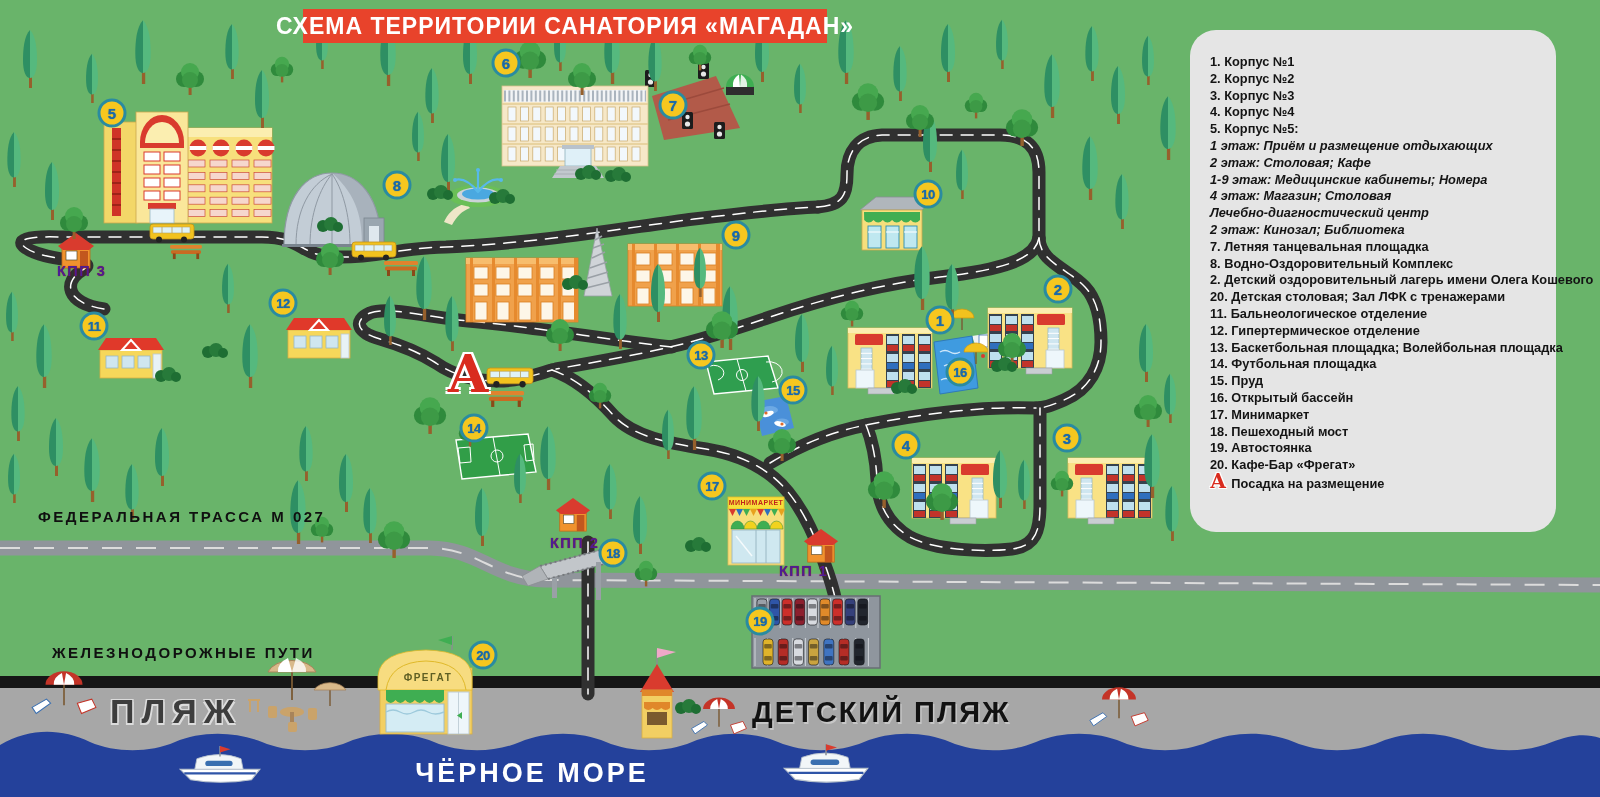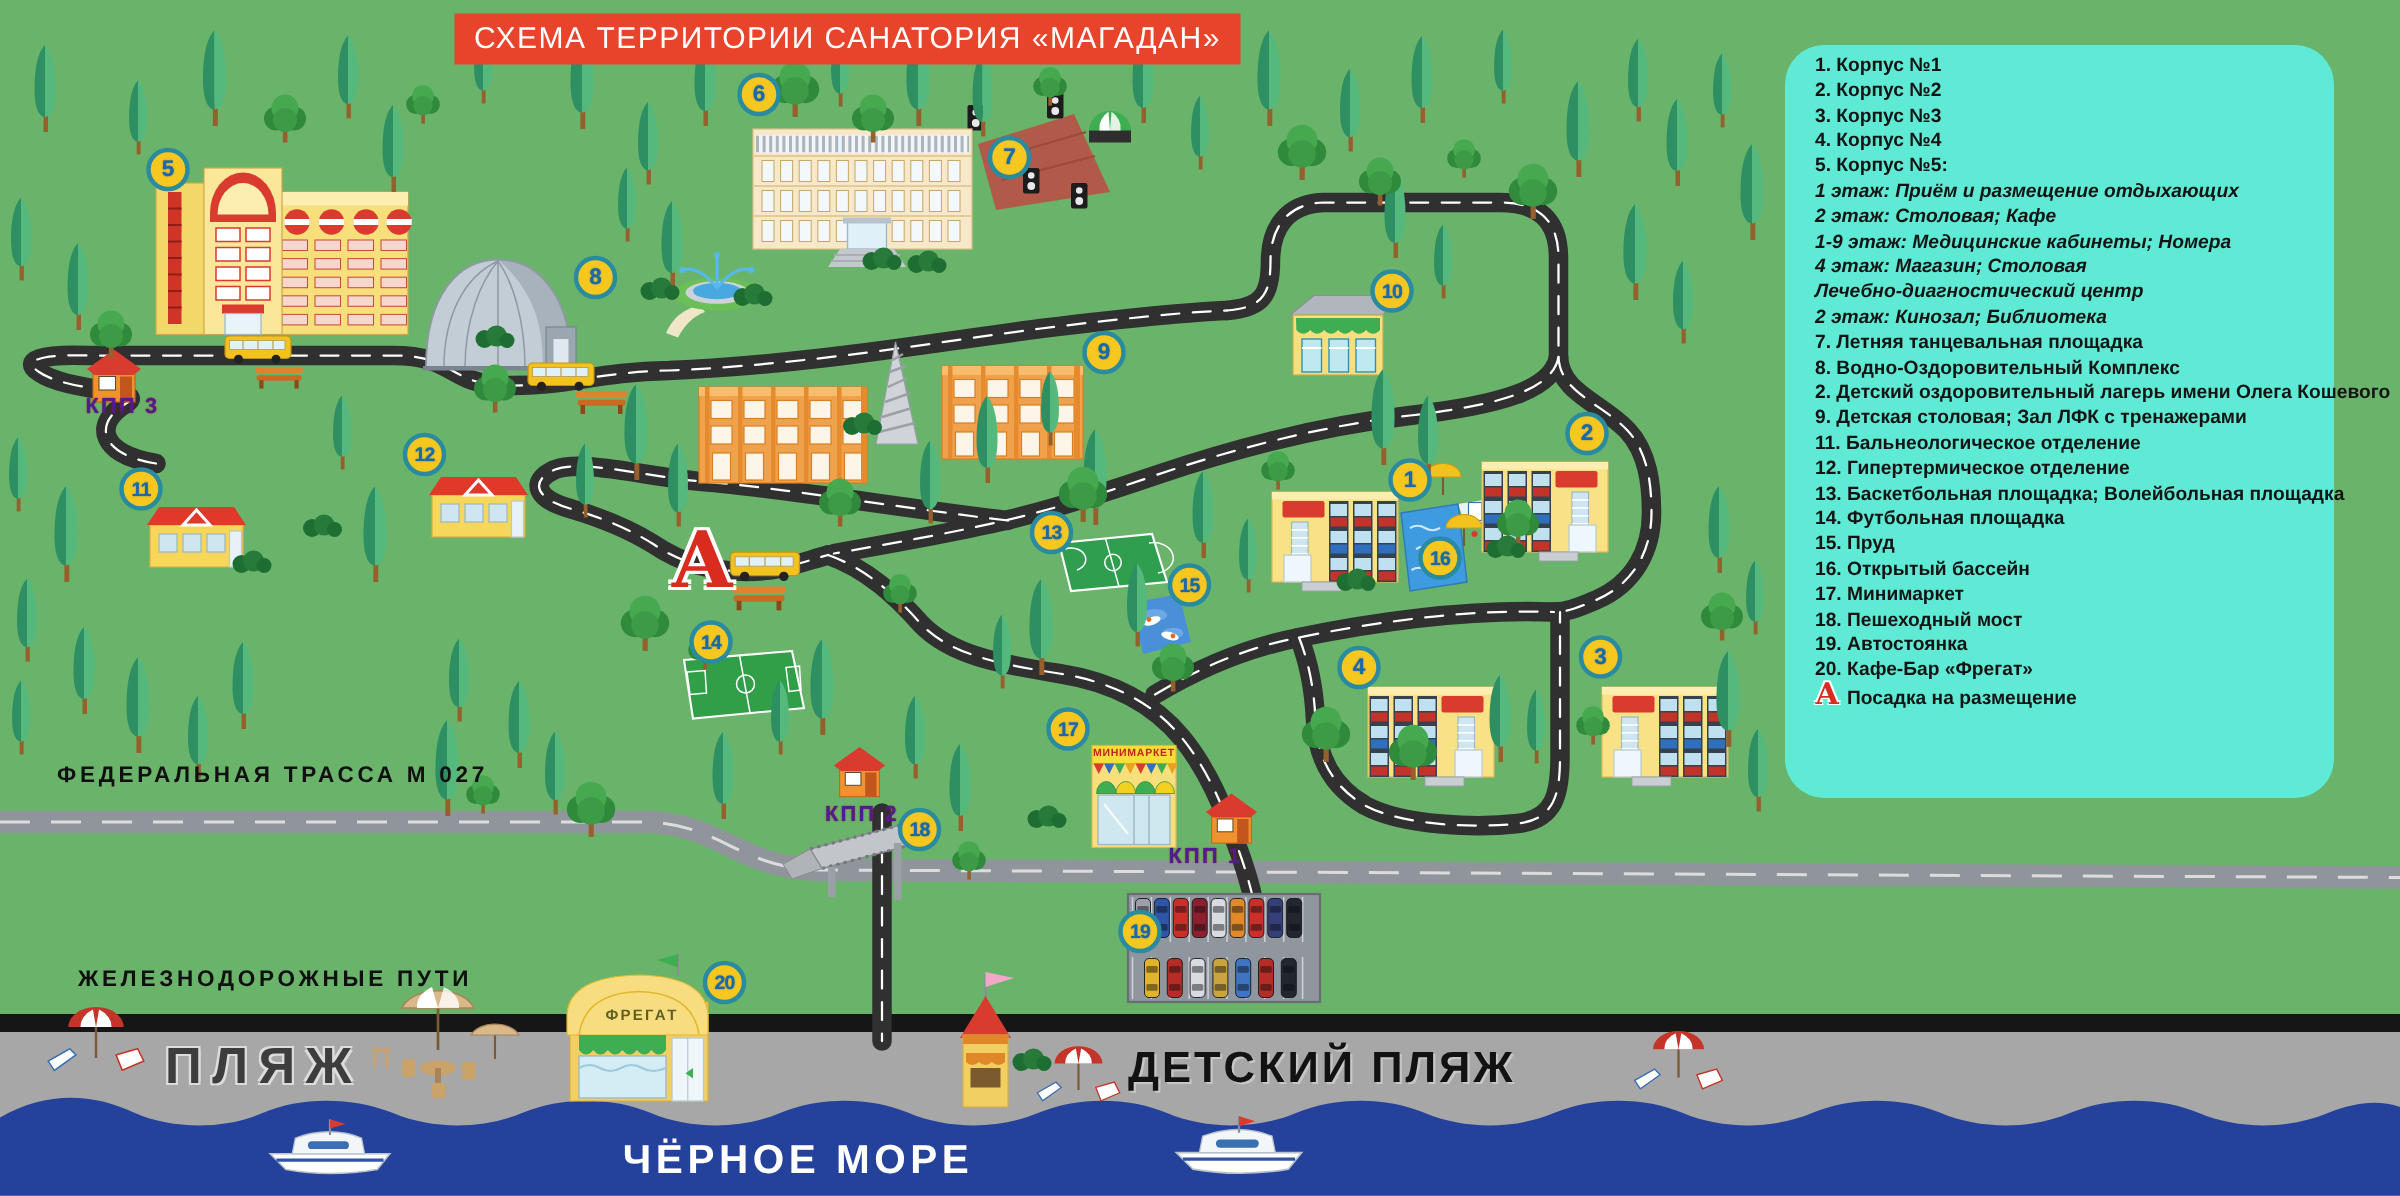--- a/index.html
+++ b/index.html
@@ -9,27 +9,27 @@
     font-family:"Liberation Sans","DejaVu Sans",sans-serif;
   }
   #art{position:absolute;left:0;top:0;width:1600px;height:797px;}
 
   
   .ov{position:absolute;font-weight:bold;white-space:nowrap;}
 
   #title-banner{
     left:303px;top:9px;width:524px;height:34px;
     background:#e8432b;color:#fff;display:flex;align-items:center;justify-content:center;
-    font-size:20px;letter-spacing:1px;font-weight:normal;
+    font-size:23px;letter-spacing:1px;font-weight:bold;
   }
 
   #legend-panel{
     left:1190px;top:30px;width:366px;height:502px;
-    background:#5eead4;border-radius:26px;
-    padding:5px 16px 0 20px;box-sizing:border-box;
+    background:#e5e5e5;border-radius:26px;
+    padding:24px 16px 0 20px;box-sizing:border-box;
     color:#141414;
   }
   .legend-item{
     font-size:12.8px;line-height:16.8px;font-weight:bold;
     text-align:justify;
   }
   .legend-item.i{font-style:italic;}
   .legend-item.u{text-decoration:underline;}
   .legend-item .legend-a{
     display:inline-block;color:#d92b1e;font-family:"DejaVu Serif","Liberation Serif",serif;
@@ -932,21 +932,21 @@
       <div class="legend-item">5. Корпус №5:</div>
       <div class="legend-item i">1 этаж: Приём и размещение отдыхающих</div>
       <div class="legend-item i">2 этаж: Столовая; Кафе</div>
       <div class="legend-item i">1-9 этаж: Медицинские кабинеты; Номера</div>
       <div class="legend-item i">4 этаж: Магазин; Столовая</div>
       <div class="legend-item i">Лечебно-диагностический центр</div>
       <div class="legend-item i">2 этаж: Кинозал; Библиотека</div>
       <div class="legend-item">7. Летняя танцевальная площадка</div>
       <div class="legend-item">8. Водно-Оздоровительный Комплекс</div>
       <div class="legend-item">2. Детский оздоровительный лагерь имени Олега Кошевого</div>
-      <div class="legend-item">9. Детская столовая; Зал ЛФК с тренажерами</div>
+      <div class="legend-item">20. Детская столовая; Зал ЛФК с тренажерами</div>
       <div class="legend-item">11. Бальнеологическое отделение</div>
       <div class="legend-item">12. Гипертермическое отделение</div>
       <div class="legend-item">13. Баскетбольная площадка; Волейбольная площадка</div>
       <div class="legend-item">14. Футбольная площадка</div>
       <div class="legend-item">15. Пруд</div>
       <div class="legend-item">16. Открытый бассейн</div>
       <div class="legend-item">17. Минимаркет</div>
       <div class="legend-item">18. Пешеходный мост</div>
       <div class="legend-item">19. Автостоянка</div>
       <div class="legend-item">20. Кафе-Бар «Фрегат»</div>

